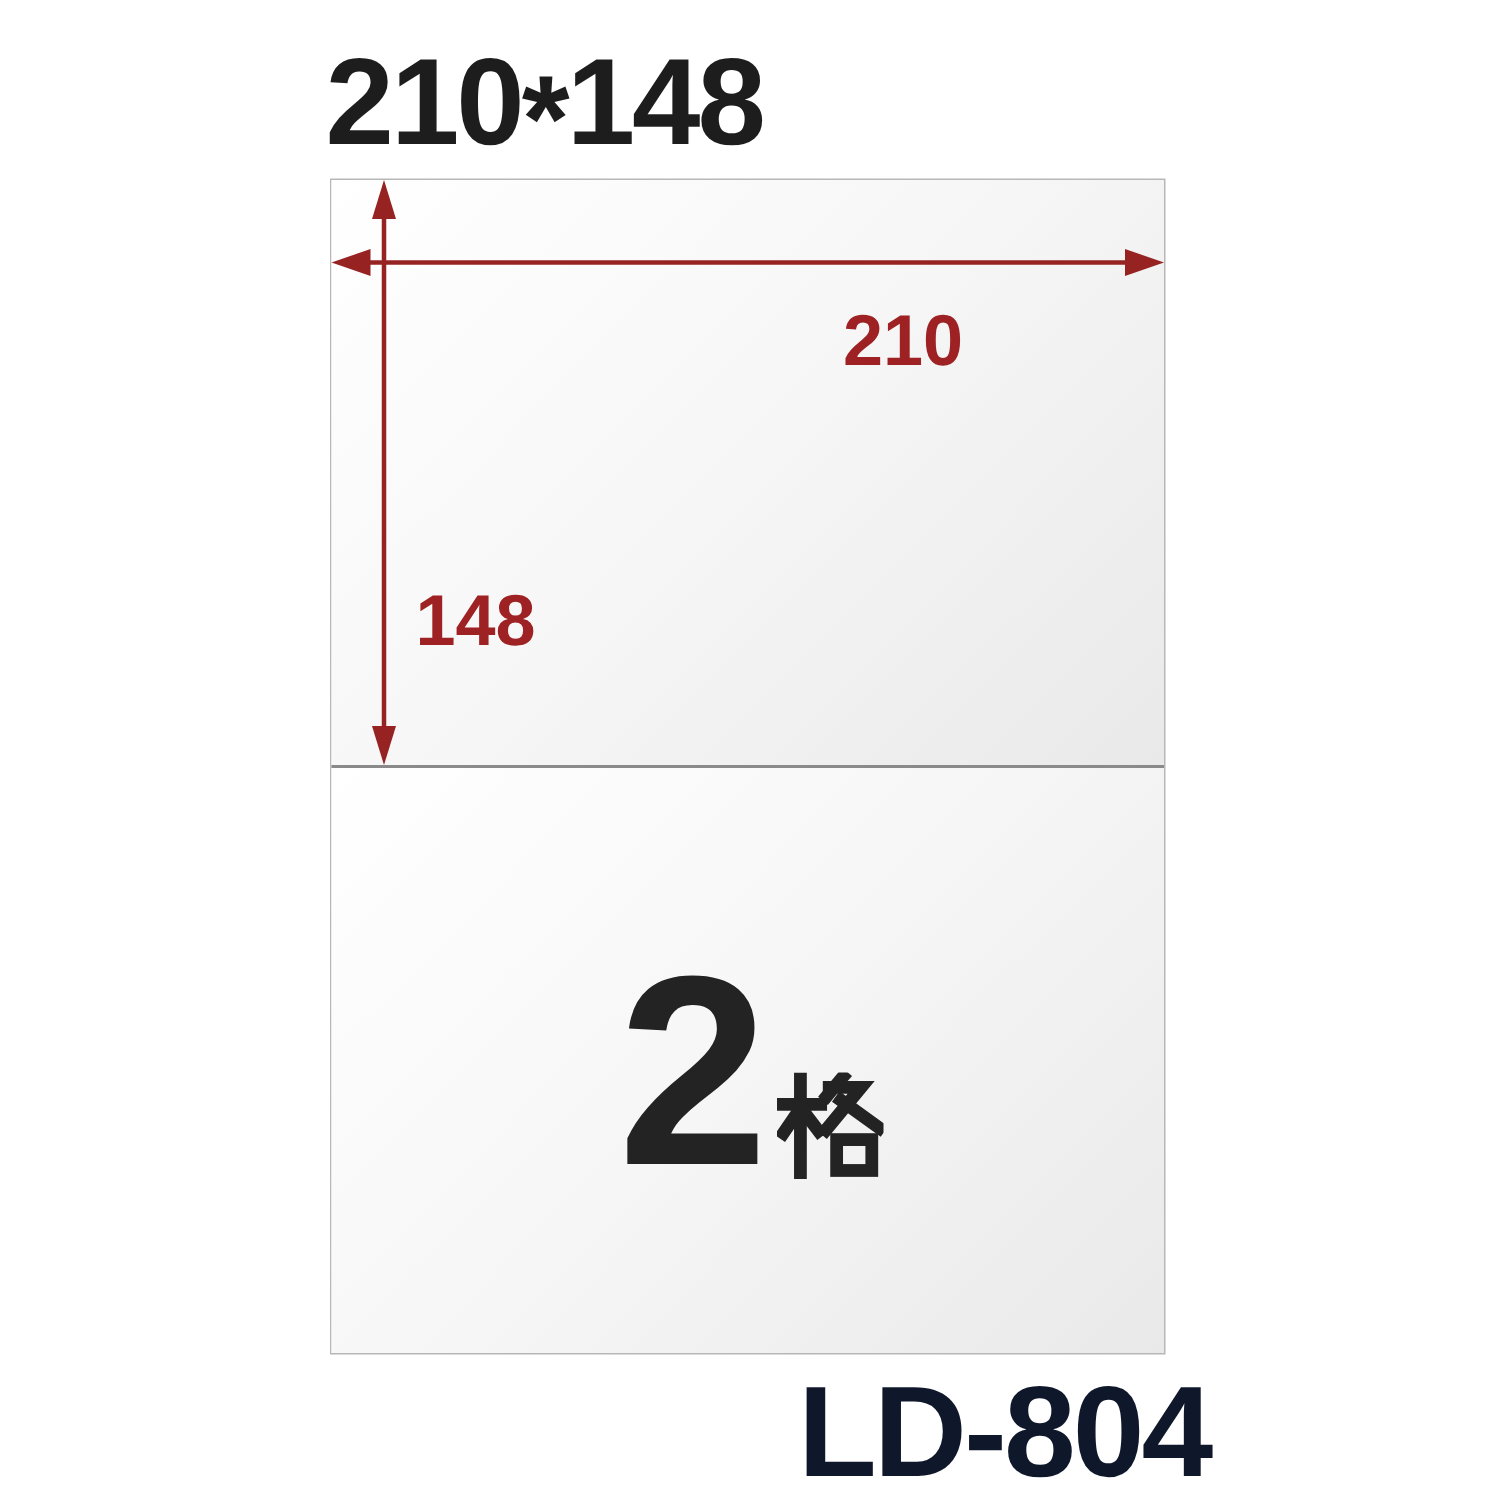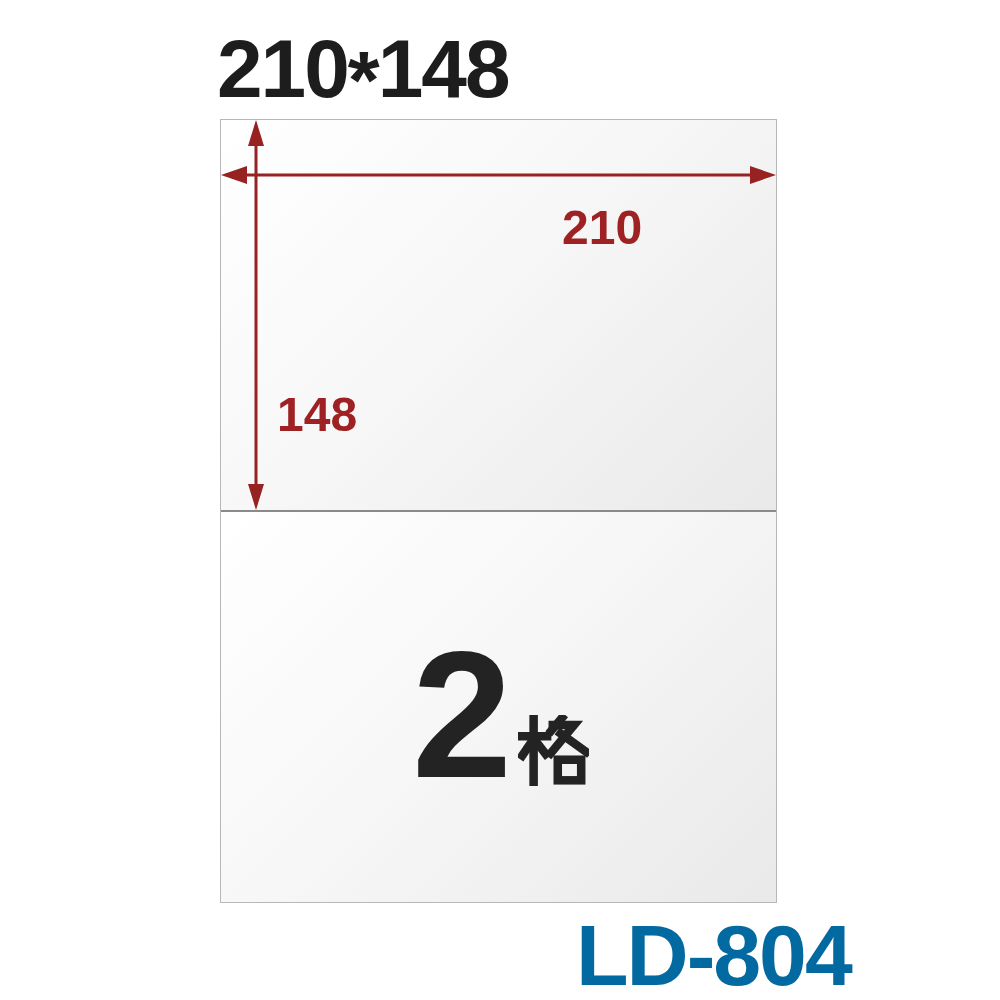--- a/index.html
+++ b/index.html
@@ -89,23 +89,22 @@
     height: 71px;
   }
   .product-code {
     position: absolute;
     left: 532px;
     top: 912px;
     font-size: 86px;
     font-weight: bold;
     letter-spacing: -2px;
     line-height: 1;
-    color: #0369a1;
+    color: #0f172a;
     white-space: nowrap;
-    margin-left: 44px;
   }
   .visually-hidden {
     position: absolute;
     width: 1px;
     height: 1px;
     overflow: hidden;
     clip: rect(0 0 0 0);
     white-space: nowrap;
   }
 </style>

